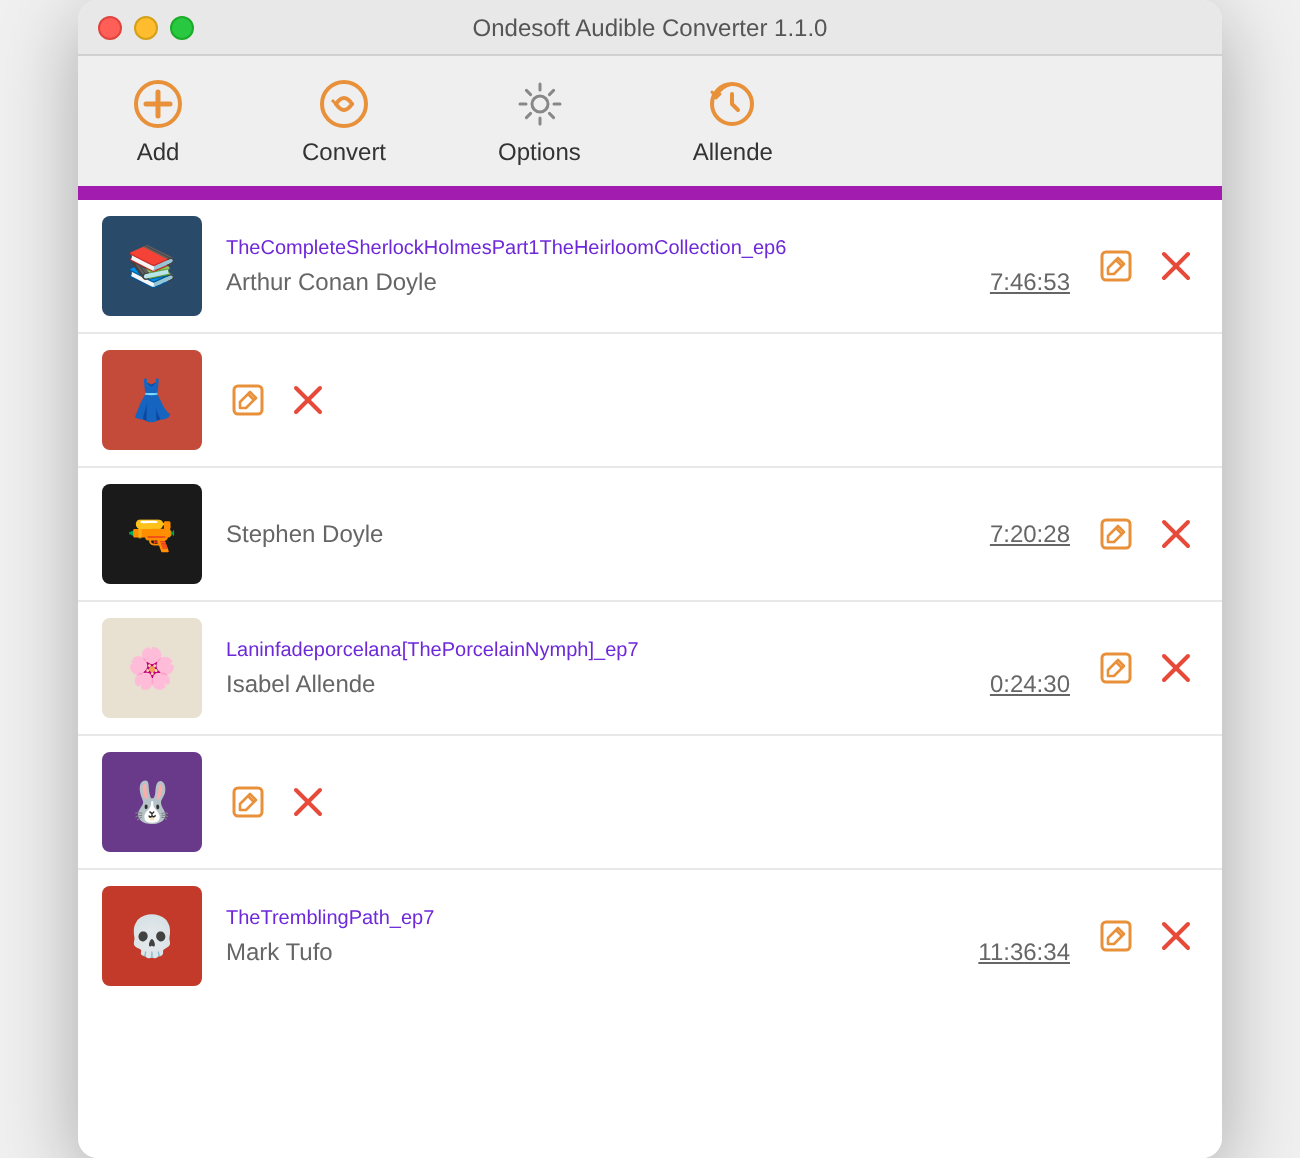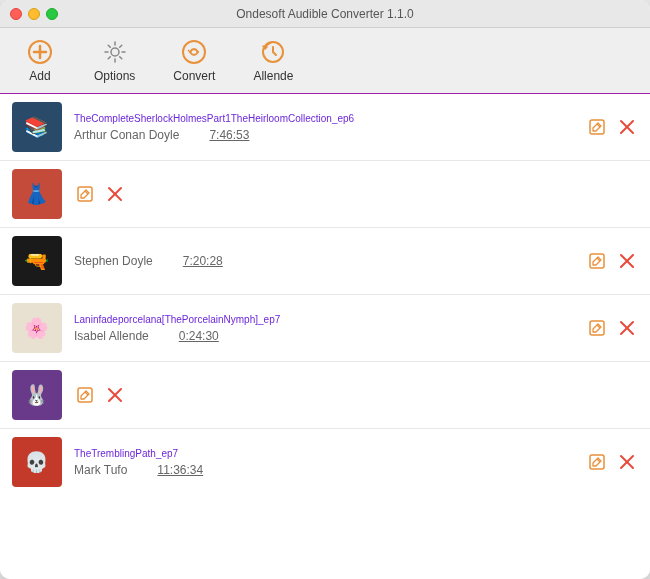--- a/index.html
+++ b/index.html
@@ -7,21 +7,21 @@
     body {
       font-family: -apple-system, BlinkMacSystemFont, 'Helvetica Neue', Arial, sans-serif;
       background: #f0f0f0;
       display: flex;
       justify-content: center;
       align-items: center;
       min-height: 100vh;
     }
 
     .window {
-      width: 650px;
+      width: 572px;
       min-height: 579px;
       background: #f5f5f5;
       border-radius: 10px;
       box-shadow: 0 10px 40px rgba(0,0,0,0.3);
       overflow: hidden;
       display: flex;
       flex-direction: column;
     }
 
     .title-bar {
@@ -53,25 +53,25 @@
     .tl-max { background: #28c840; border: 1px solid #1aab29; }
 
     .title-bar-text {
       font-size: 12px;
       color: #555;
       font-weight: 500;
     }
 
     .toolbar {
       background: #efefef;
-      border-bottom: 1px solid #a21caf;
+      border-bottom: 7px solid #a21caf;
       display: flex;
       align-items: center;
       padding: 6px 10px;
-      gap: 10px;
+      gap: 28px;
       flex-shrink: 0;
     }
 
     .toolbar-btn {
       display: flex;
       flex-direction: column;
       align-items: center;
       gap: 3px;
       padding: 4px 14px;
       cursor: pointer;
@@ -134,20 +134,21 @@
     .item-title {
       font-size: 10px;
       color: #6d28d9;
       font-weight: 500;
     }
 
     .item-meta {
       display: flex;
       align-items: center;
       gap: 30px;
+      justify-content: space-between;
     }
 
     .item-author {
       font-size: 12px;
       color: #666;
     }
 
     .item-duration {
       font-size: 12px;
       color: #666;
@@ -206,37 +207,37 @@
           <line x1="13" y1="7" x2="13" y2="19" stroke="#e8913a" stroke-width="2.5" stroke-linecap="round"></line>
           <line x1="7" y1="13" x2="19" y2="13" stroke="#e8913a" stroke-width="2.5" stroke-linecap="round"></line>
         </svg>
       </div>
       <span class="toolbar-label">Add</span>
     </button>
 
     <button class="toolbar-btn">
       <div class="toolbar-icon">
         <svg width="26" height="26" viewBox="0 0 26 26">
-          <circle cx="13" cy="13" r="4" fill="none" stroke="#888" stroke-width="1.5"></circle>
-          <path d="M13 3 L13 6 M13 20 L13 23 M3 13 L6 13 M20 13 L23 13 M6.2 6.2 L8.3 8.3 M17.7 17.7 L19.8 19.8 M19.8 6.2 L17.7 8.3 M8.3 17.7 L6.2 19.8" fill="none" stroke="#888" stroke-width="1.5" stroke-linecap="round"></path>
-        </svg>
-      </div>
-      <span class="toolbar-label">Options</span>
-    </button>
-
-    <button class="toolbar-btn">
-      <div class="toolbar-icon">
-        <svg width="26" height="26" viewBox="0 0 26 26">
           <circle cx="13" cy="13" r="11" fill="none" stroke="#e8913a" stroke-width="2"></circle>
           <path d="M9 13 Q13 7 17 13" fill="none" stroke="#e8913a" stroke-width="2" stroke-linecap="round"></path>
           <path d="M9 13 Q13 19 17 13" fill="none" stroke="#e8913a" stroke-width="2" stroke-linecap="round"></path>
           <line x1="9" y1="13" x2="7" y2="11" stroke="#e8913a" stroke-width="1.5"></line>
         </svg>
       </div>
       <span class="toolbar-label">Convert</span>
+    </button>
+
+    <button class="toolbar-btn">
+      <div class="toolbar-icon">
+        <svg width="26" height="26" viewBox="0 0 26 26">
+          <circle cx="13" cy="13" r="4" fill="none" stroke="#888" stroke-width="1.5"></circle>
+          <path d="M13 3 L13 6 M13 20 L13 23 M3 13 L6 13 M20 13 L23 13 M6.2 6.2 L8.3 8.3 M17.7 17.7 L19.8 19.8 M19.8 6.2 L17.7 8.3 M8.3 17.7 L6.2 19.8" fill="none" stroke="#888" stroke-width="1.5" stroke-linecap="round"></path>
+        </svg>
+      </div>
+      <span class="toolbar-label">Options</span>
     </button>
 
     <button class="toolbar-btn">
       <div class="toolbar-icon">
         <svg width="26" height="26" viewBox="0 0 26 26">
           <circle cx="13" cy="13" r="10" fill="none" stroke="#e8913a" stroke-width="2"></circle>
           <path d="M13 8 L13 13 L16 16" fill="none" stroke="#e8913a" stroke-width="2" stroke-linecap="round" stroke-linejoin="round"></path>
           <path d="M5 9 Q8 4 13 3" fill="none" stroke="#e8913a" stroke-width="1.5" stroke-linecap="round"></path>
           <polyline points="3,7 5,10 7,8" fill="none" stroke="#e8913a" stroke-width="1.5" stroke-linecap="round" stroke-linejoin="round"></polyline>
         </svg>

